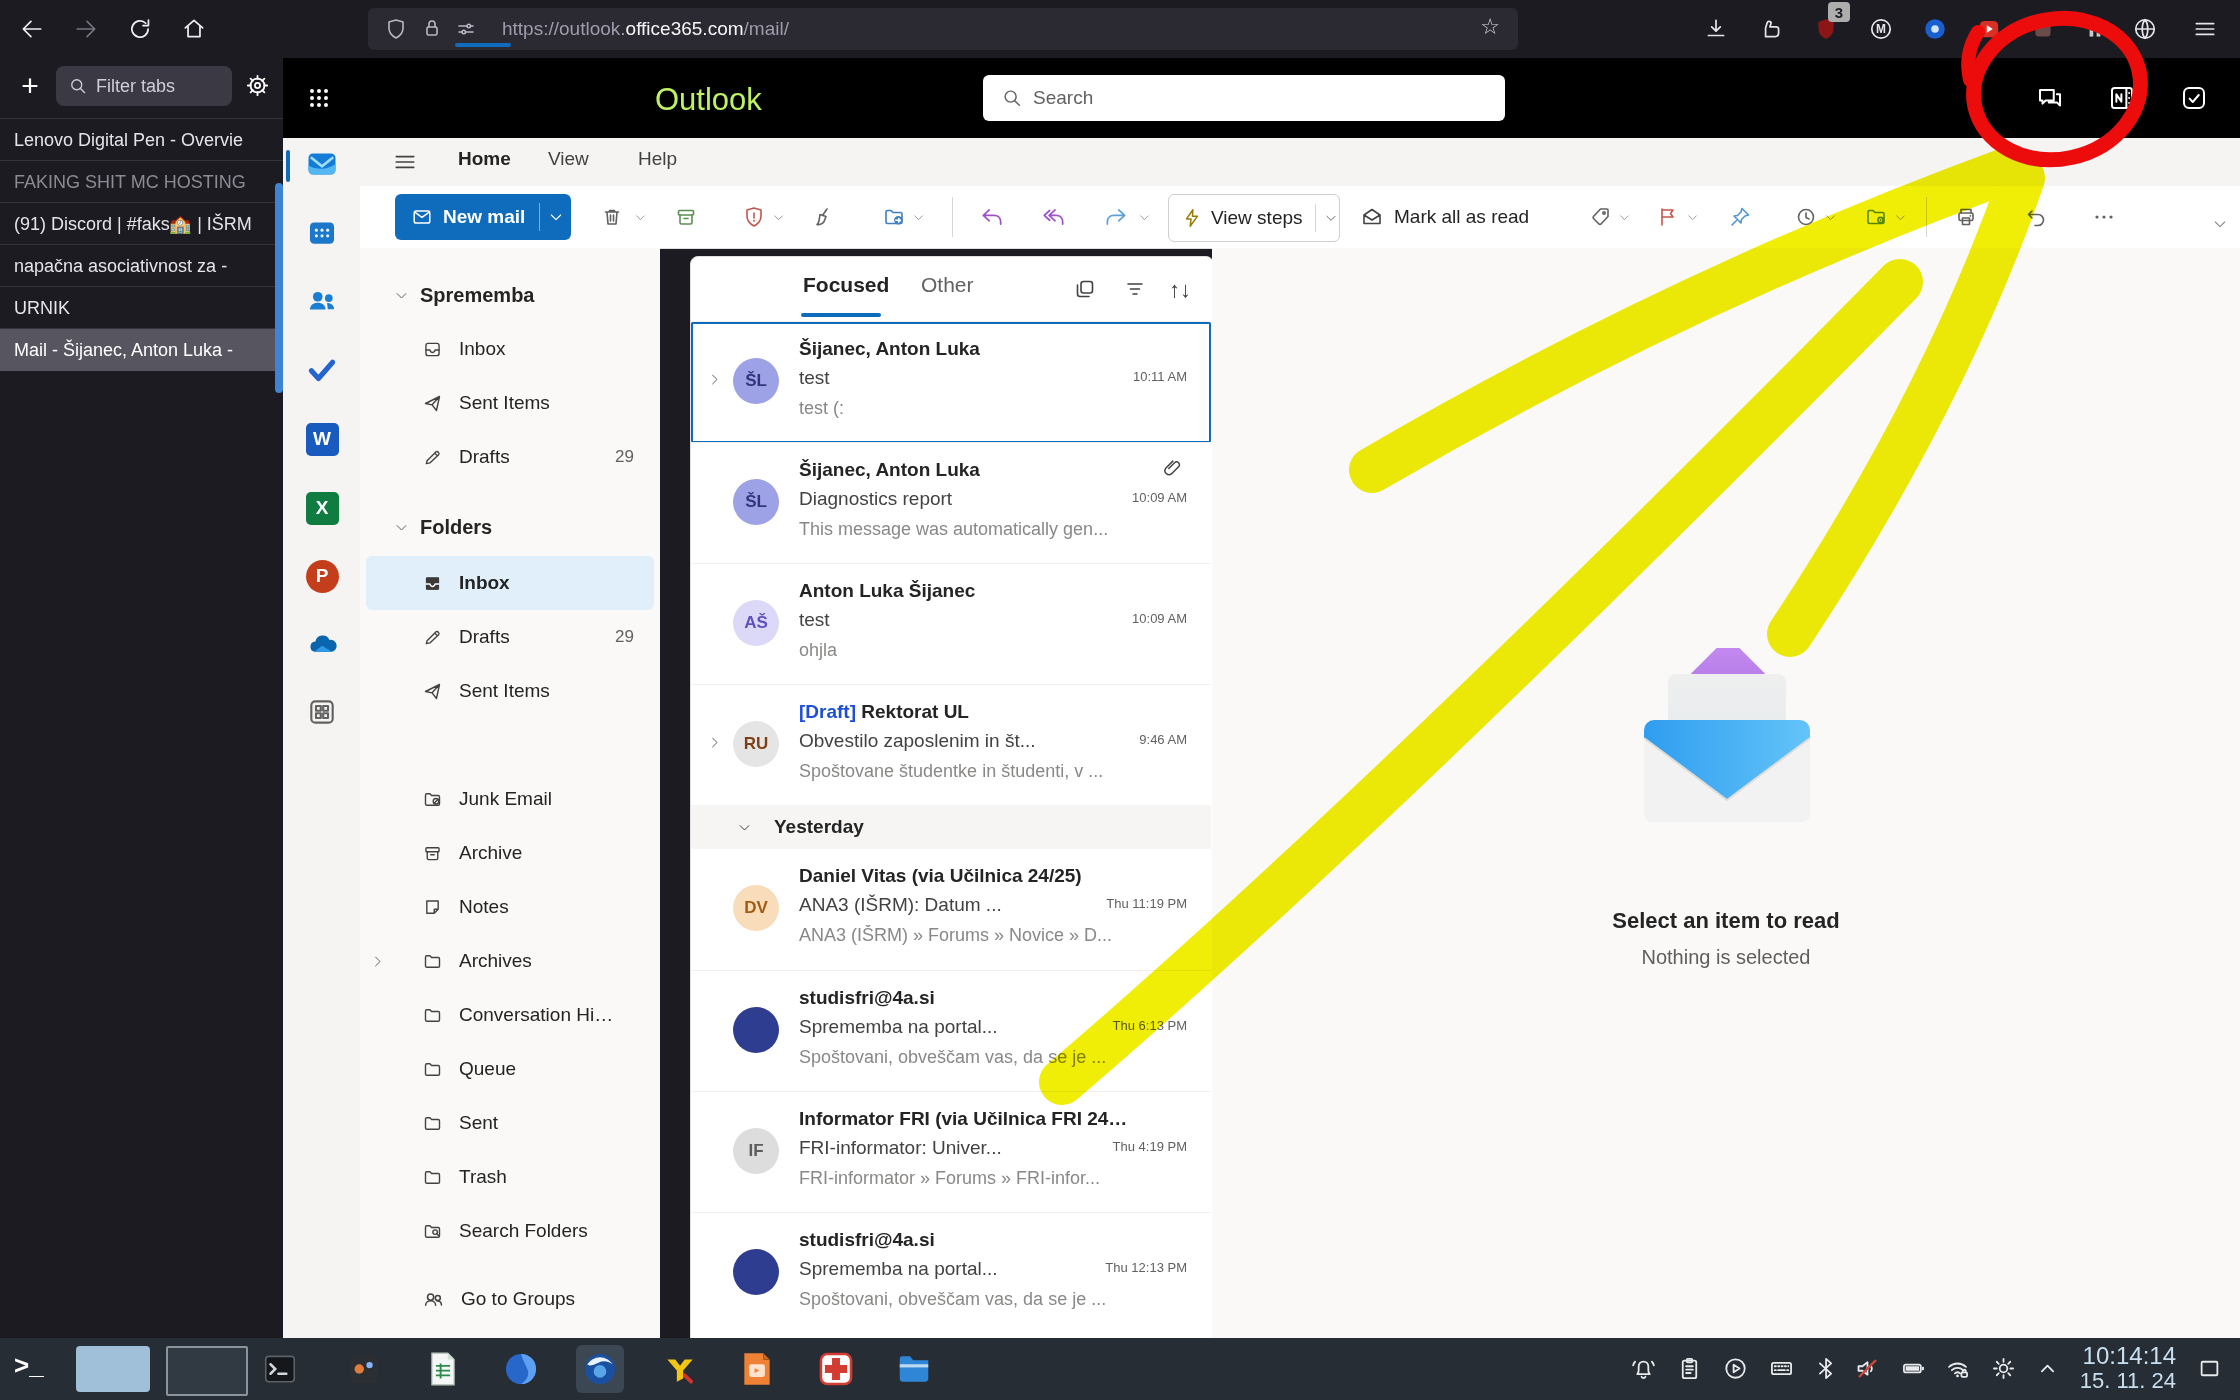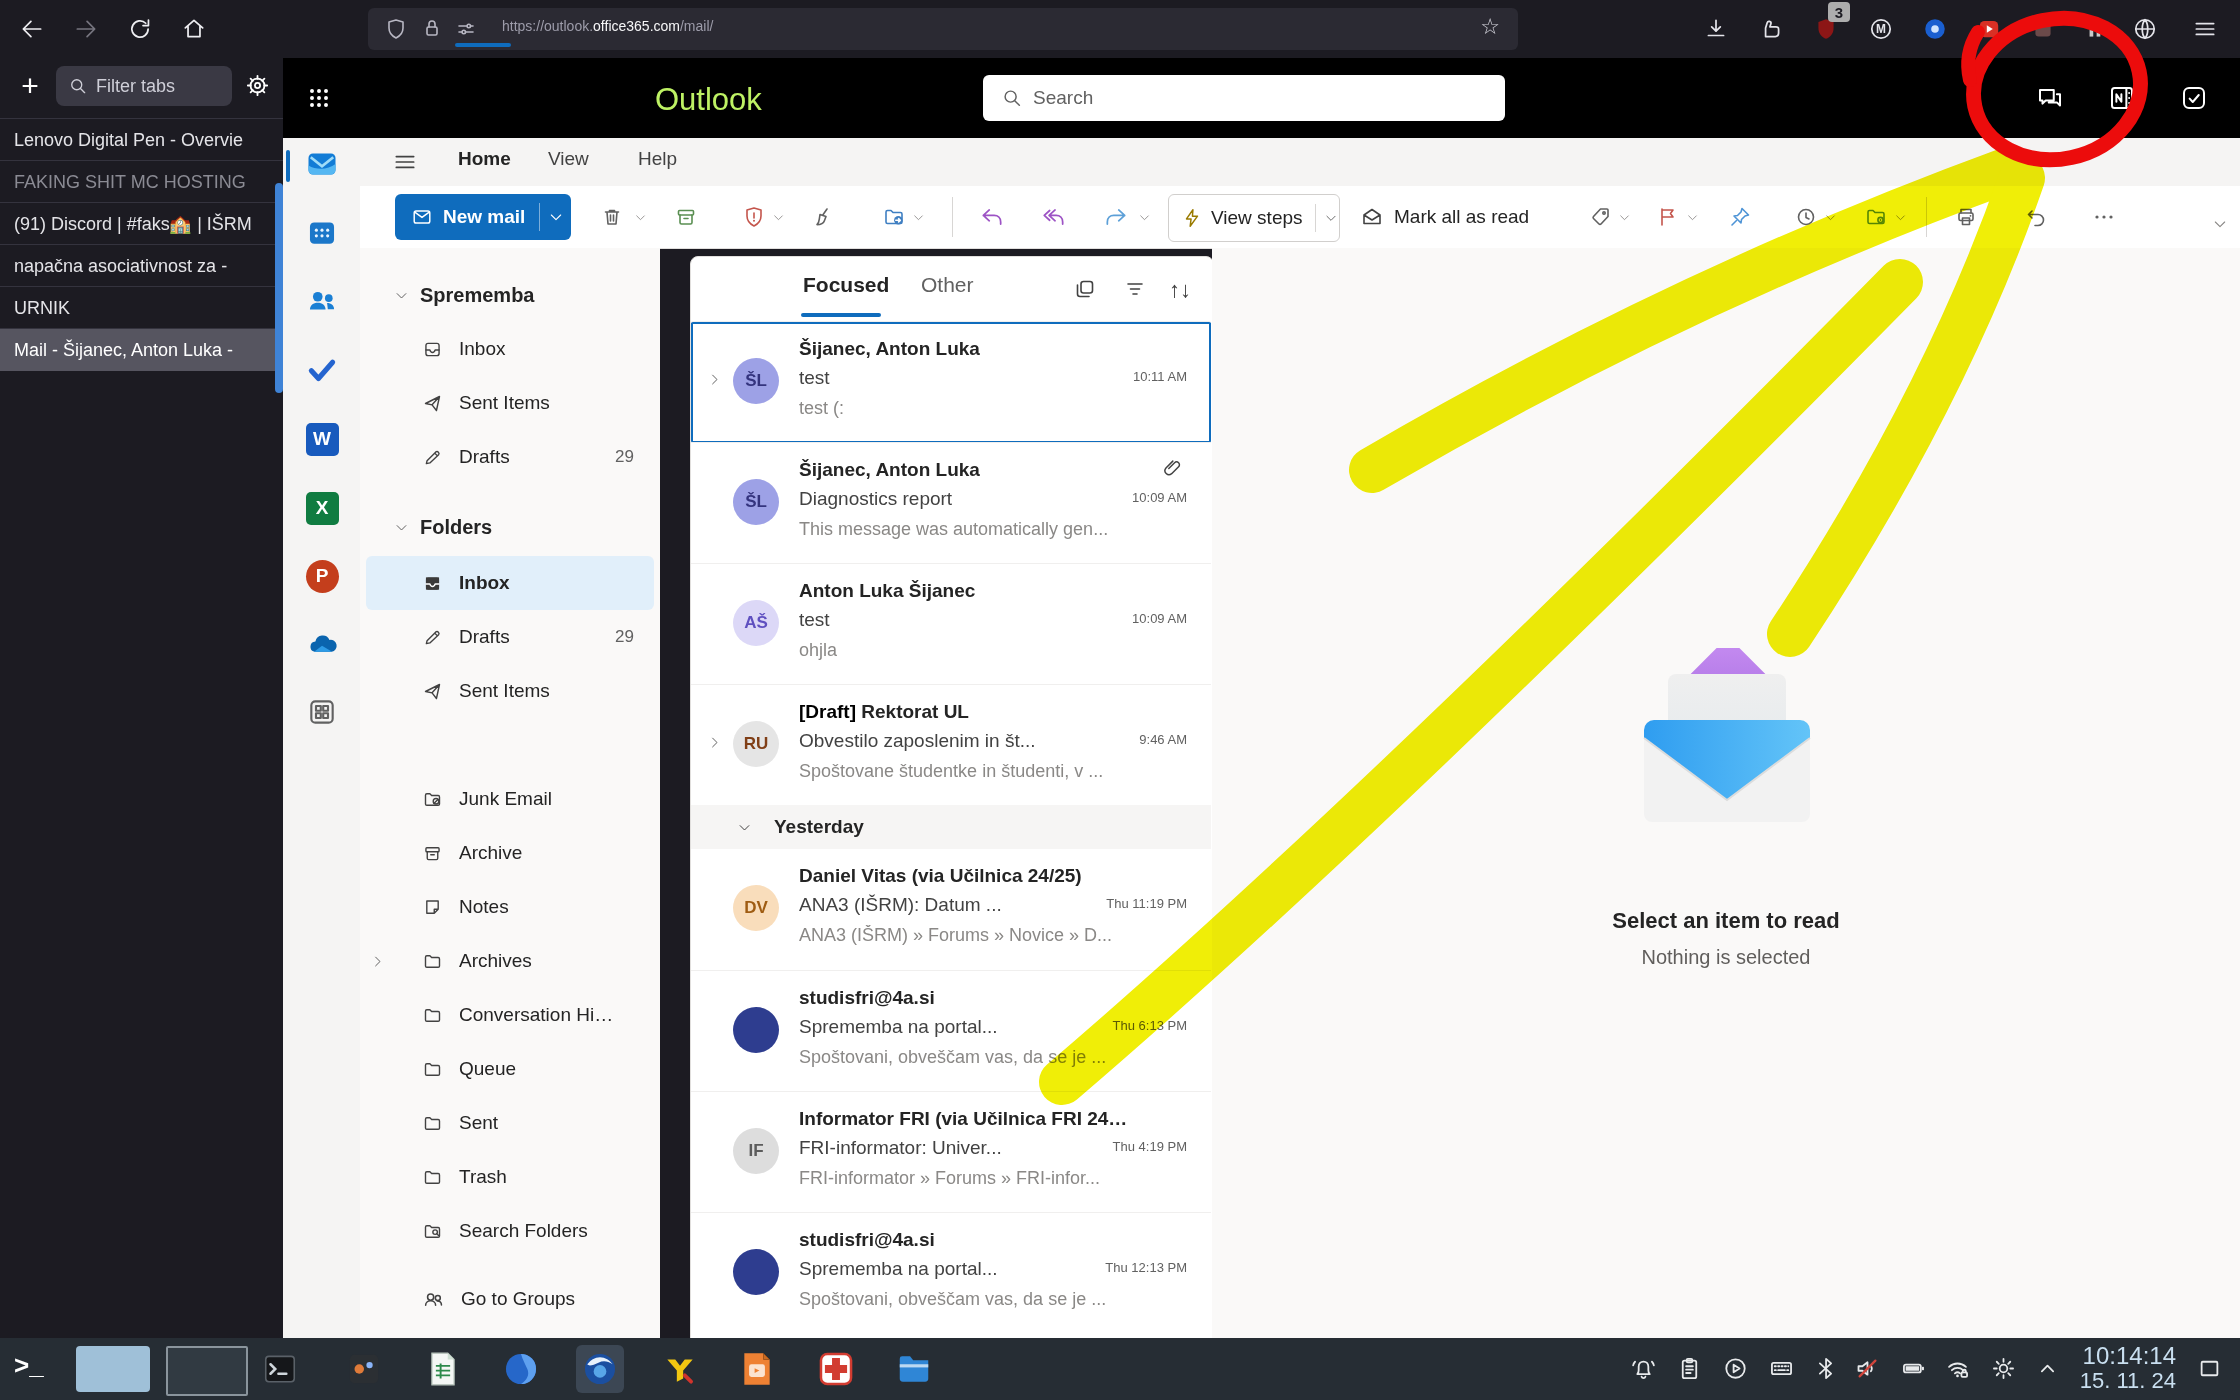--- a/index.html
+++ b/index.html
@@ -8,21 +8,21 @@
   .abs{position:absolute;}
   .ic *{stroke:currentColor;fill:none;stroke-width:1.6;stroke-linecap:round;stroke-linejoin:round;}
   .ic .f{fill:currentColor;stroke:none;}
   .ellip{white-space:nowrap;overflow:hidden;text-overflow:ellipsis;}
   .clip{white-space:nowrap;overflow:hidden;}
 
   
   #navbar{left:0;top:0;width:2240px;height:58px;background:#1c1b22;}
   .navbtn{width:40px;height:40px;top:9px;display:flex;align-items:center;justify-content:center;color:#eeeef2;}
   #urlbar{left:368px;top:8px;width:1150px;height:42px;background:#2b2a33;border-radius:6px;display:flex;align-items:center;color:#b8b7c3;}
-  #urltext{font-size:14px;margin-left:14px;}
+  #urltext{font-size:19px;margin-left:14px;}
   #urltext .dim{color:#9d9caa;} #urltext .host{color:#f6f6f8;}
   .extic{top:16px;color:#e4e4ea;}
   
   #tabbar{left:0;top:58px;width:283px;height:1280px;background:#1c1b22;}
   #filterbox{left:56px;top:8px;width:176px;height:40px;background:#3a3944;border-radius:8px;display:flex;align-items:center;color:#cfcfd8;font-size:18px;}
   .vtab{left:0;width:283px;height:42px;display:flex;align-items:center;border-top:1px solid #34333e;color:#e4e4e8;font-size:18px;}
   .vtab>span{padding-left:14px;}
   .vtab.dim{color:#8b8b94;}
   .vtab.active{background:#565560;color:#ffffff;}
   #sidescroll{left:275px;top:125px;width:8px;height:210px;background:#3f83d6;border-radius:4px;}
@@ -61,21 +61,21 @@
   #focusline{left:110px;top:56px;width:80px;height:4px;border-radius:2px;background:var(--accent);}
   .lhic{top:20px;color:#424242;}
   .msg{left:0;width:520px;height:121px;border-top:1px solid #f0efee;}
   .msg.sel{box-shadow:inset 0 0 0 2px var(--accent);border-radius:2px;}
   .mav{position:absolute;left:42px;top:36px;width:46px;height:46px;border-radius:50%;display:flex;align-items:center;justify-content:center;font-weight:bold;font-size:17px;}
   .mchev{position:absolute;left:16px;top:50px;color:#616161;display:flex;}
   .msend{position:absolute;left:108px;top:16px;width:330px;font-size:19px;font-weight:bold;color:#242424;}
   .msubj{position:absolute;left:108px;top:45px;width:290px;font-size:19px;color:#424242;}
   .mtime{position:absolute;right:24px;top:47px;font-size:13px;color:#616161;}
   .mprev{position:absolute;left:108px;top:76px;width:380px;font-size:18px;color:#8a8886;}
-  .mdraft{color:#000000;text-align:center;}
+  .mdraft{color:#1d4ed8;text-align:center;}
   .mclip{position:absolute;right:28px;top:14px;color:#424242;}
   #ydiv{left:0;width:520px;height:44px;background:#f6f5f4;display:flex;align-items:center;color:#242424;font-weight:bold;font-size:19px;}
   
   #rpane{left:1212px;top:248px;width:1028px;height:1090px;background:#faf9f8;}
   #rtitle{width:100%;text-align:center;top:660px;font-size:22px;font-weight:bold;color:#242424;}
   #rsub{width:100%;text-align:center;top:698px;font-size:20px;color:#605e5c;}
   
   #taskbar{left:0;top:1338px;width:2240px;height:62px;background:#262d34;color:#e8eaec;}
   .tkic{top:17px;color:#e8eaec;}
   #clock{right:64px;top:5px;width:120px;text-align:right;color:#c9dff0;line-height:25px;font-size:24px;}

